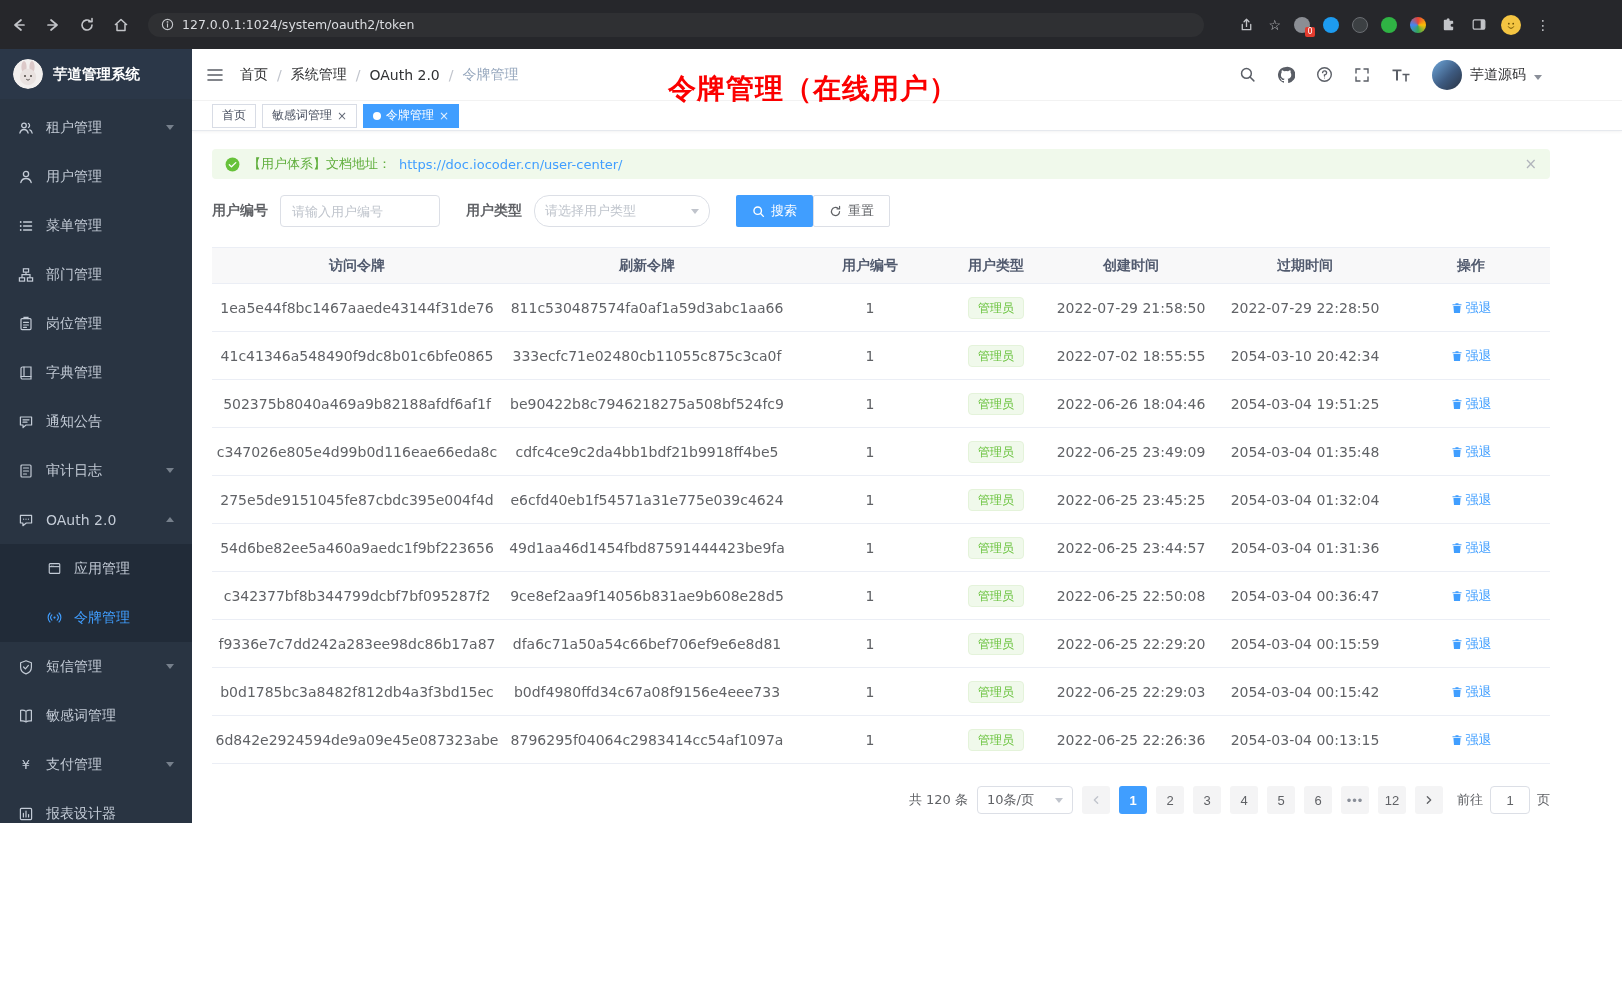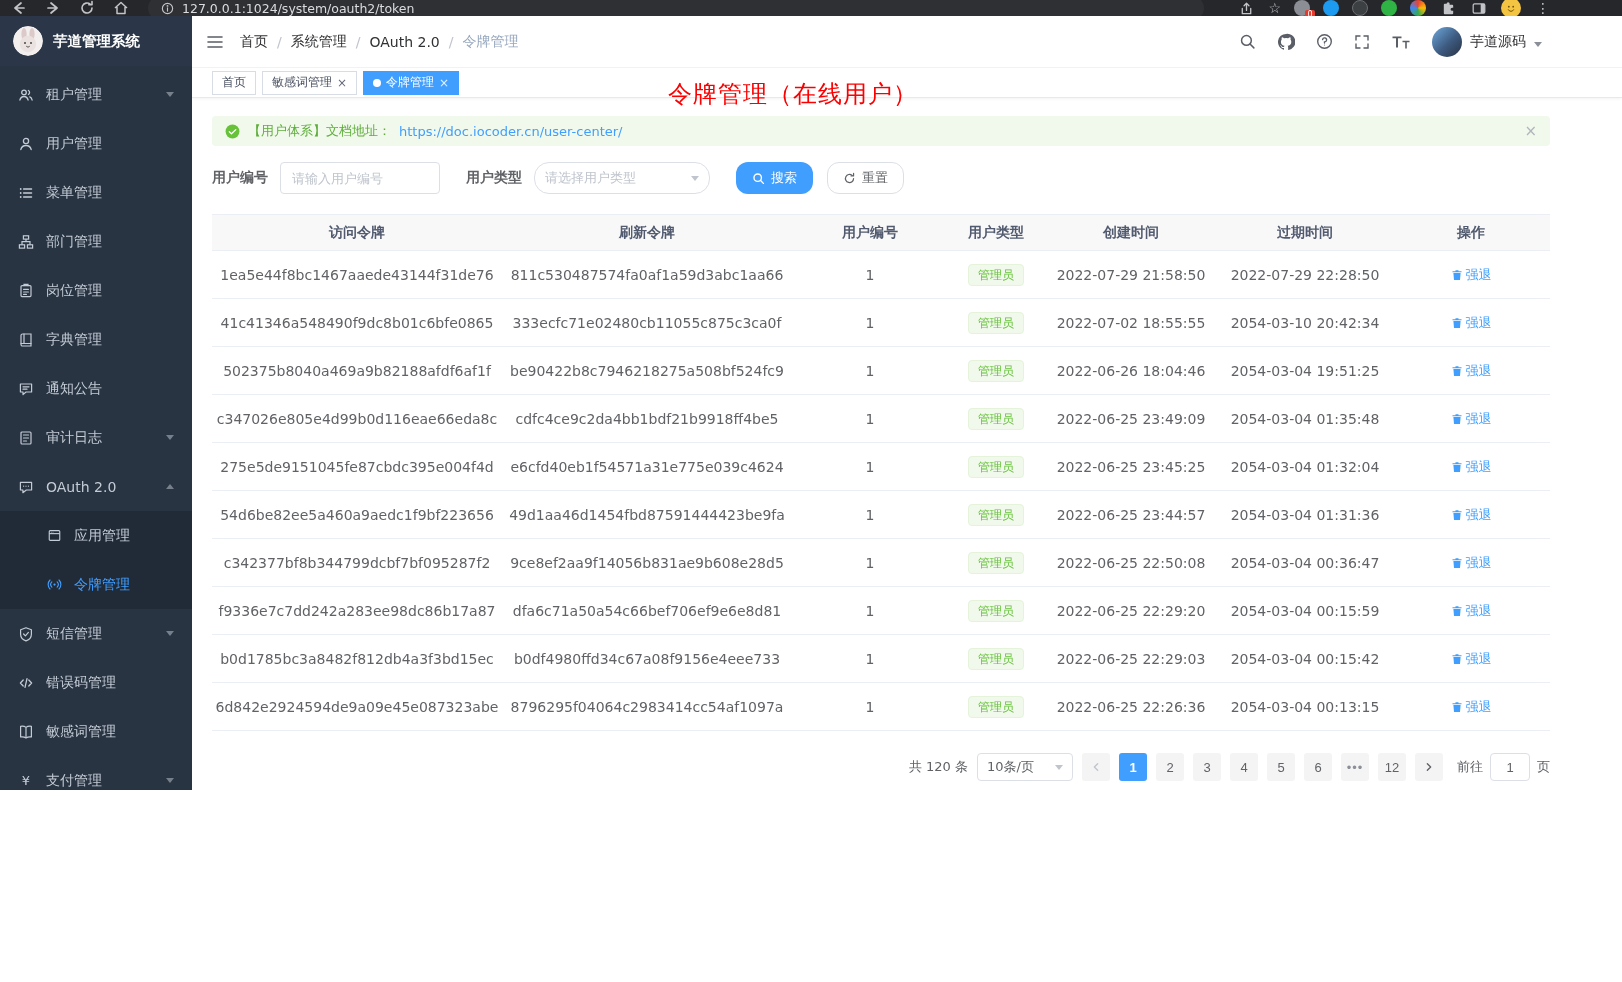--- a/index.html
+++ b/index.html
@@ -1,21 +1,21 @@
 <!DOCTYPE html>
 <html><head>
 <meta charset="utf-8">
 <style>
   *{margin:0;padding:0;box-sizing:border-box}
   html,body{width:1622px;height:982px;overflow:hidden}
   body{font-family:"DejaVu Sans","Liberation Sans",sans-serif;background:#fff;font-size:14px}
   .page{position:relative;width:1622px;height:982px;background:#fff}
 
   
-  .browser-bar{height:16px;background:#26272b;display:flex;align-items:center;gap:10px;padding:0 14px 0 10px;color:#c2c4c8}
+  .browser-bar{height:49px;background:#26272b;display:flex;align-items:center;gap:10px;padding:0 14px 0 10px;color:#c2c4c8}
   .bnav{display:flex;align-items:center;gap:16px;margin-right:8px}
   .icon-btn{width:18px;height:18px;display:inline-flex;align-items:center;justify-content:center;color:#c2c4c8;cursor:pointer}
   .url-pill{flex:1;max-width:1056px;height:24px;background:#2f3033;border-radius:12px;display:flex;align-items:center;gap:8px;padding:0 12px;color:#dadce0;font-size:12.5px}
   .browser-right{display:flex;align-items:center;gap:13px;margin-left:auto;padding-right:56px}
   .ext-dot{width:16px;height:16px;border-radius:50%;display:inline-block;position:relative;cursor:pointer}
   .ext-badge{position:absolute;right:-5px;bottom:-4px;background:#e33b2e;color:#fff;font-size:8px;line-height:10px;min-width:10px;text-align:center;border-radius:2px;padding:0 1px}
   .profile-avatar{width:20px;height:20px;border-radius:50%;background:#f4c542;display:inline-flex;align-items:center;justify-content:center;cursor:pointer}
   .star{font-size:14px;cursor:pointer}
 
   
@@ -64,41 +64,41 @@
   .alert .link{color:#409eff;cursor:pointer}
   .alert-close{margin-left:auto;color:#b1b5bc;font-size:15px;cursor:pointer}
 
   .filters{display:flex;align-items:center;margin-bottom:20px;font-size:14px;color:#606266}
   .filter-label{font-weight:700;margin-right:12px}
   .group{display:flex;align-items:center;margin-right:26px}
   .input{width:160px;height:32px;border:1px solid #dcdfe6;border-radius:4px;padding:0 11px;font-size:13px;color:#606266;outline:none;background:#fff}
   .input::placeholder{color:#bfc4cc}
   .select{width:176px;height:32px;border:1px solid #dcdfe6;border-radius:15px;padding:0 10px;display:flex;align-items:center;justify-content:space-between;color:#bfc4cc;font-size:13px;background:#fff;cursor:pointer}
   .sel-caret{width:0;height:0;border-left:4px solid transparent;border-right:4px solid transparent;border-top:5px solid #c0c4cc}
-  .btn{height:32px;border-radius:12px;padding:0 15px;font-size:13px;display:inline-flex;align-items:center;gap:6px;cursor:pointer;border:1px solid transparent;background:#fff}
+  .btn{height:32px;border-radius:2px;padding:0 15px;font-size:13px;display:inline-flex;align-items:center;gap:6px;cursor:pointer;border:1px solid transparent;background:#fff}
   .btn-primary{background:#409eff;color:#fff}
-  .btn-default{border-color:#dcdfe6;color:#606266;margin-left:14px}
+  .btn-default{border-color:#dcdfe6;color:#606266;}
 
   table{width:100%;border-collapse:collapse;table-layout:fixed;font-size:14px;color:#606266}
   thead th{height:36px;background:#f8f8f9;color:#515a6e;font-weight:700;border-top:1px solid #ebeef5;border-bottom:1px solid #ebeef5;text-align:center;font-size:14px}
   tbody td{height:48px;text-align:center;border-bottom:1px solid #ebeef5;overflow:hidden;text-overflow:ellipsis;white-space:nowrap}
   .tag-success{display:inline-block;padding:2px 9px;font-size:12px;color:#67c23a;background:#f0f9eb;border:1px solid #e4f3da;border-radius:4px;line-height:16px}
   .danger-link{color:#409eff;font-size:13px;display:inline-flex;align-items:center;gap:3px;cursor:pointer}
 
   .pagination{display:flex;align-items:center;justify-content:flex-end;gap:9px;margin-top:22px;font-size:13px;color:#606266}
   .page-size{width:96px;height:28px;border:1px solid #dcdfe6;border-radius:4px;display:flex;align-items:center;justify-content:space-between;padding:0 9px;color:#606266;cursor:pointer;background:#fff}
   .pager-btn{min-width:28px;height:28px;padding:0 4px;border-radius:3px;background:#f4f4f5;color:#606266;display:inline-flex;align-items:center;justify-content:center;font-size:13px;cursor:pointer;border:none}
   .pager-btn.active{background:#409eff;color:#fff;font-weight:700}
   .pager-btn.ellipsis{letter-spacing:1px;color:#8a8f99}
   .pager-arrow svg{display:block}
   .pager-arrow.disabled{color:#c0c4cc;cursor:default}
   .goto{display:flex;align-items:center;gap:7px;margin-left:5px}
   .goto-input{width:40px;height:28px;border:1px solid #dcdfe6;border-radius:4px;text-align:center;font-size:13px;color:#606266;outline:none}
 
-  .annotation{position:absolute;left:668px;top:78px;font-size:24px;font-weight:400;color:#fb0000;letter-spacing:1px;pointer-events:none;white-space:nowrap;z-index:30}
+  .annotation{position:absolute;left:668px;top:70px;font-size:28px;font-weight:700;color:#fb0000;letter-spacing:1px;pointer-events:none;white-space:nowrap;z-index:30}
 
   svg{display:block}
 </style>
 </head>
 <body>
 
 <div class="page">
 
   <div class="browser-bar">
     <div class="bnav">
@@ -322,28 +322,20 @@
           <span class="micon">
               <svg width="16" height="16" viewBox="0 0 16 16" fill="none" stroke="currentColor" stroke-width="1.2" stroke-linejoin="round" stroke-linecap="round">
                 <path d="M8 1.8l5.4 2v4.4c0 3.2-2.1 5.5-5.4 6.7-3.3-1.2-5.4-3.5-5.4-6.7V3.8z"></path>
                 <path d="M5.6 8l1.8 1.8 3-3.4"></path>
               </svg>
             </span>
           <span>短信管理</span>
           <span class="chev"></span>
         </div>
 
-        <div class="menu-item">
-          <span class="micon">
-              <svg width="16" height="16" viewBox="0 0 16 16" fill="none" stroke="currentColor" stroke-width="1.3" stroke-linecap="round" stroke-linejoin="round">
-                <path d="M5.2 5 2.4 8l2.8 3M10.8 5l2.8 3-2.8 3M9 3.6 7 12.4"></path>
-              </svg>
-            </span>
-          <span>错误码管理</span>
-        </div>
 
         <div class="menu-item">
           <span class="micon">
               <svg width="16" height="16" viewBox="0 0 16 16" fill="none" stroke="currentColor" stroke-width="1.2" stroke-linejoin="round">
                 <path d="M8 3.4C6.6 2.3 4.6 2 2.6 2.3v10.6c2-.3 3.9 0 5.4 1.1 1.5-1.1 3.4-1.4 5.4-1.1V2.3C11.4 2 9.4 2.3 8 3.4z"></path>
                 <path d="M8 3.4V14"></path>
               </svg>
             </span>
           <span>敏感词管理</span>
         </div>

